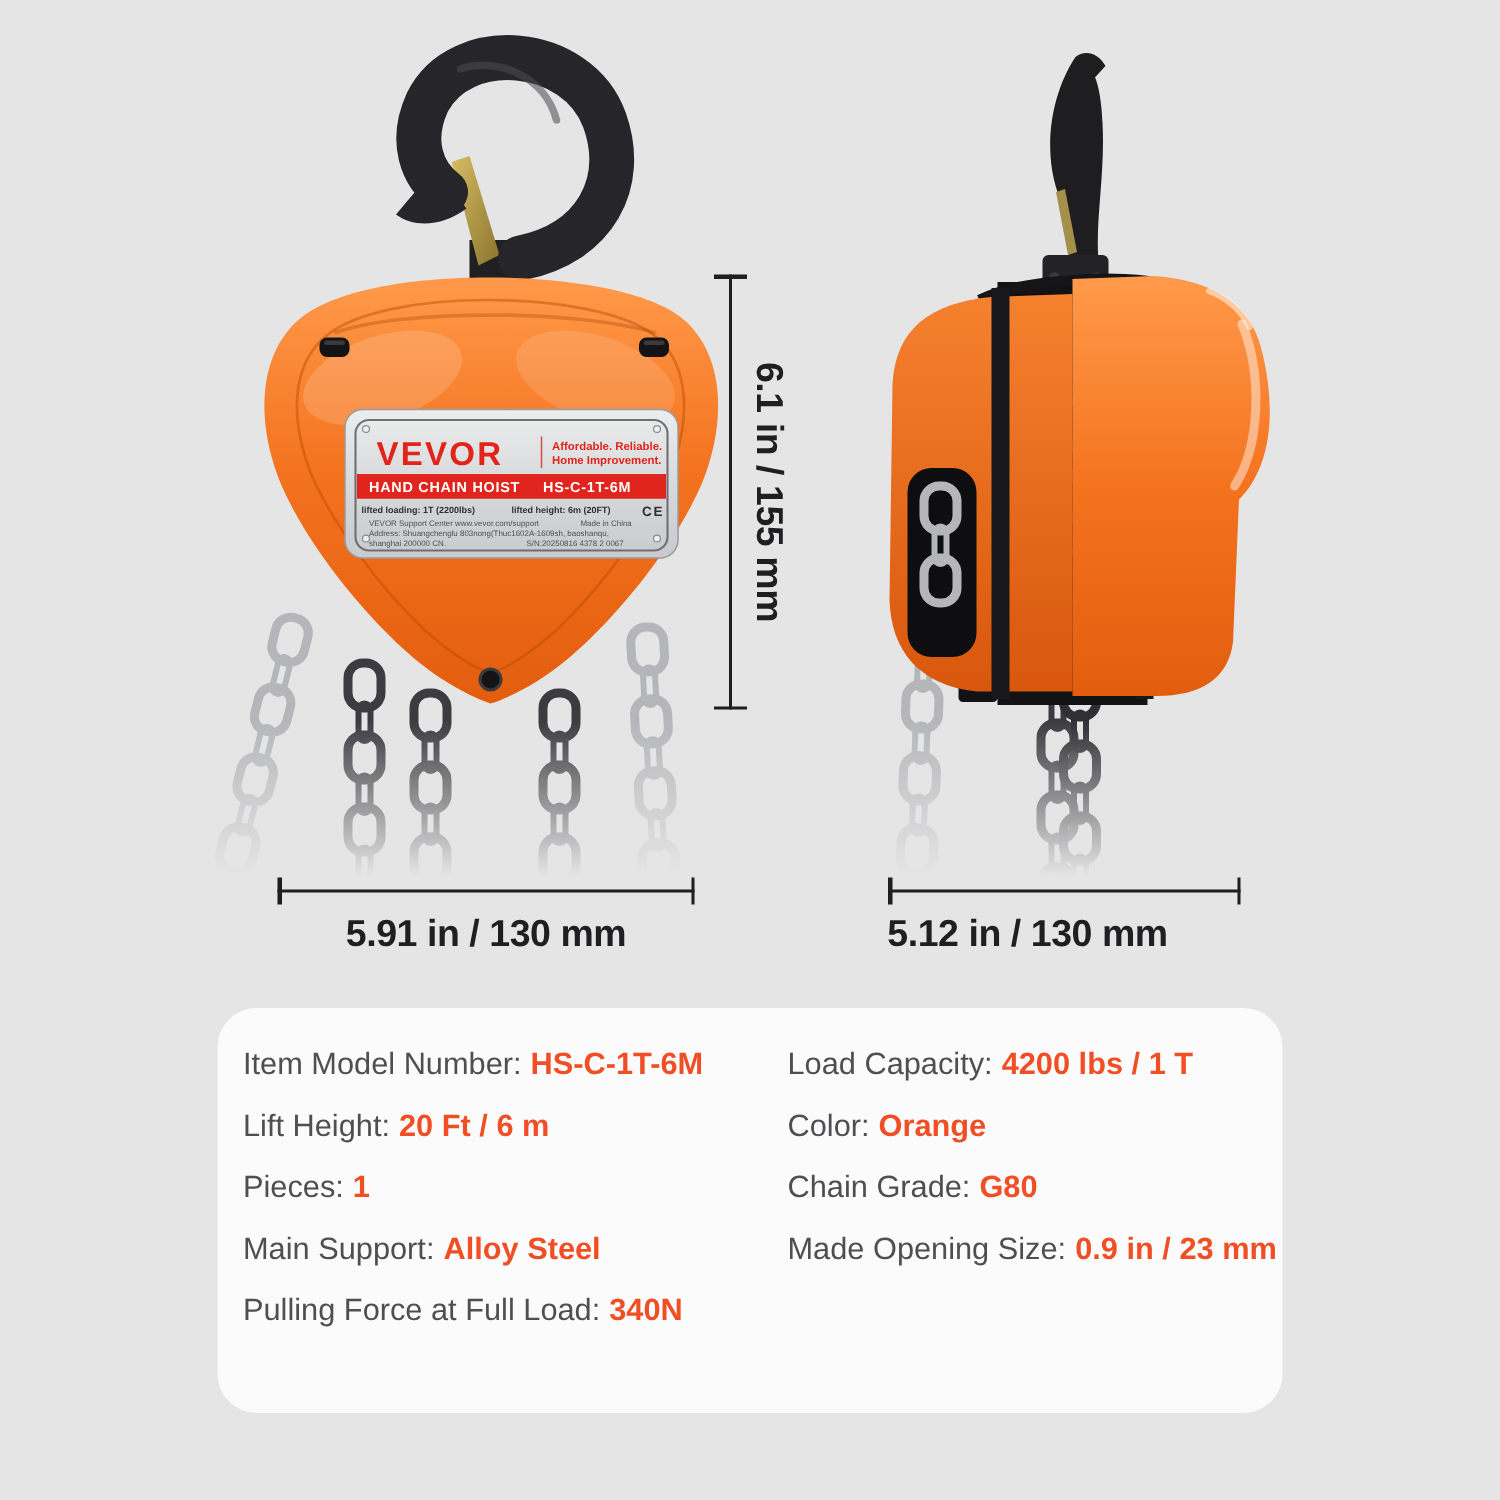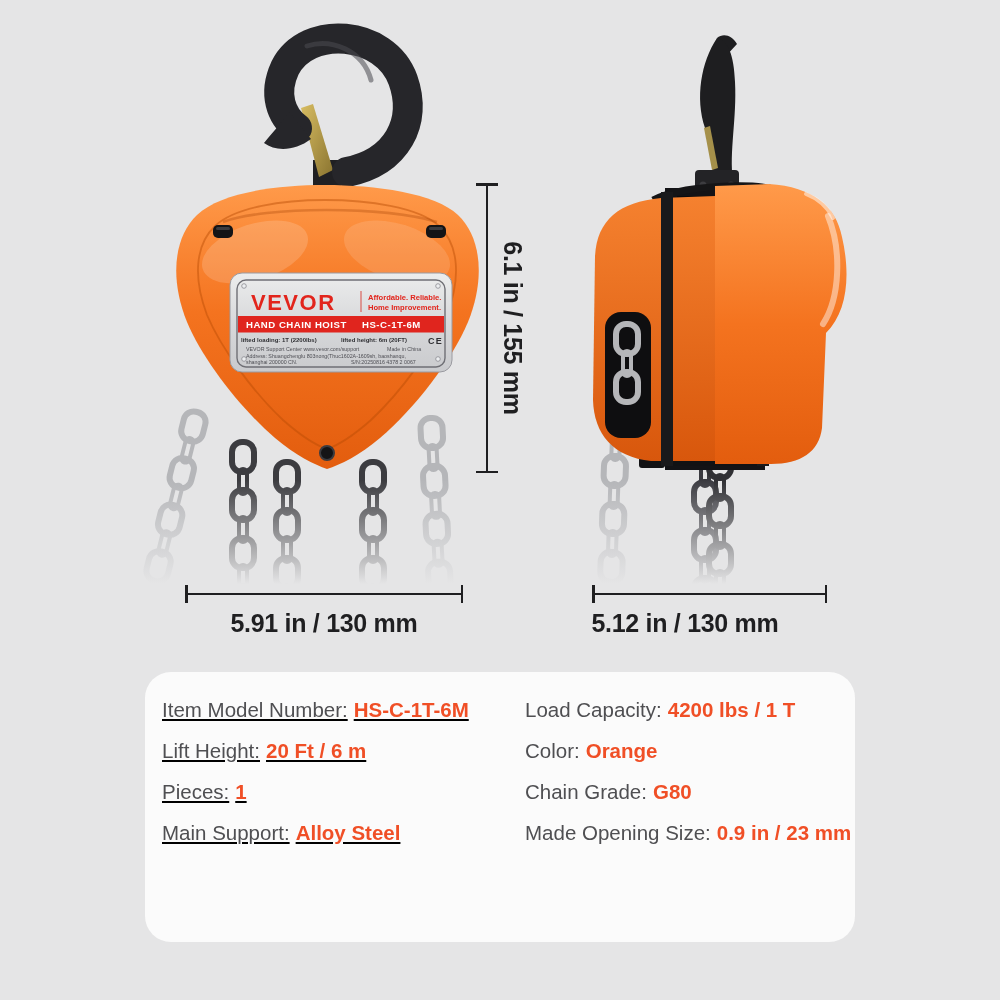--- a/index.html
+++ b/index.html
@@ -16,21 +16,21 @@
   .dimh .hbar{position:absolute;top:7.75px;left:0;right:0;height:2.5px;background:#1f1f21;}
   .dimh .hcap{position:absolute;top:0;width:2.5px;height:18px;background:#1f1f21;}
   .dimh .hcap.l{left:0;} .dimh .hcap.r{right:0;}
   .dim-label{position:absolute;font-size:25px;font-weight:bold;color:#1f1f21;letter-spacing:-0.3px;white-space:nowrap;}
   .dim-label.rot{transform:translate(-50%,-50%) rotate(90deg);}
   .dim-label.ctr{transform:translate(-50%,-50%);}
 
   
   .spec-card{position:absolute;left:145px;top:672px;width:710px;height:270px;background:#fbfbfb;border-radius:26px;}
   .spec-col{position:absolute;top:17px;}
-  .spec-col.left{left:17px;text-decoration:underline;} .spec-col.right{left:380px;}
+  .spec-col.left{left:17px;} .spec-col.right{left:380px;}
   .spec-row{height:41px;line-height:41px;font-size:20.5px;white-space:nowrap;}
   .spec-label{color:#4f4f52;}
   .spec-value{color:#f04f26;font-weight:bold;margin-left:6px;}
 </style>
 </head>
 <body>
 
 <div class="page">
 
   <svg style="position:absolute;left:135px;top:10px;" width="350" height="600" viewBox="0 0 350 600" xmlns="http://www.w3.org/2000/svg">
@@ -250,20 +250,21 @@
       <span class="hcap r"></span>
   </div>
   <div class="dim-label ctr" style="left:685px;top:623px;">5.12 in / 130 mm</div>
 
   <div class="spec-card">
     <div class="spec-col left">
       <div class="spec-row"><span class="spec-label">Item Model Number:</span><span class="spec-value">HS-C-1T-6M</span></div>
       <div class="spec-row"><span class="spec-label">Lift Height:</span><span class="spec-value">20 Ft / 6 m</span></div>
       <div class="spec-row"><span class="spec-label">Pieces:</span><span class="spec-value">1</span></div>
       <div class="spec-row"><span class="spec-label">Main Support:</span><span class="spec-value">Alloy Steel</span></div>
+      <div class="spec-row"><span class="spec-label">Pulling Force at Full Load:</span><span class="spec-value">340N</span></div>
     </div>
     <div class="spec-col right">
       <div class="spec-row"><span class="spec-label">Load Capacity:</span><span class="spec-value">4200 lbs / 1 T</span></div>
       <div class="spec-row"><span class="spec-label">Color:</span><span class="spec-value">Orange</span></div>
       <div class="spec-row"><span class="spec-label">Chain Grade:</span><span class="spec-value">G80</span></div>
       <div class="spec-row"><span class="spec-label">Made Opening Size:</span><span class="spec-value">0.9 in / 23 mm</span></div>
     </div>
   </div>
 
 </div>

